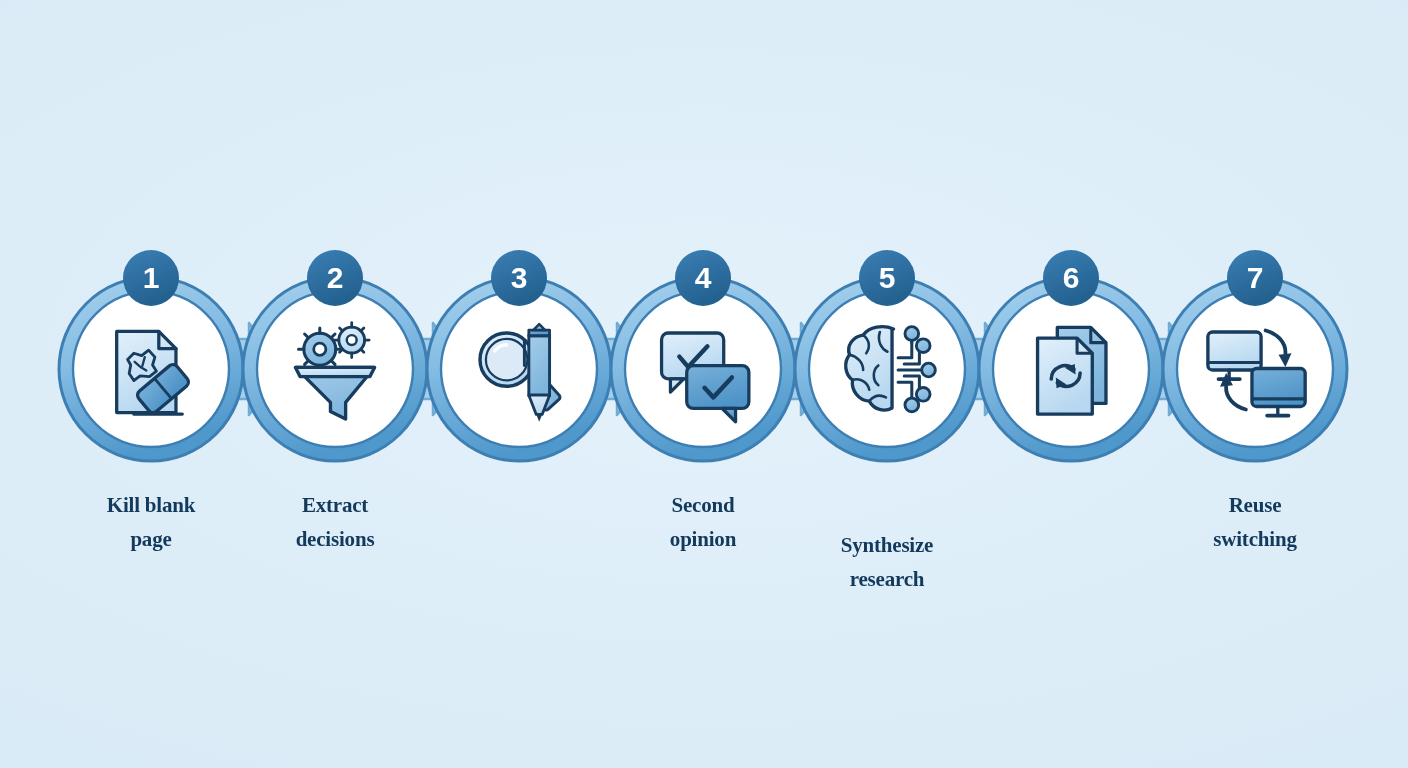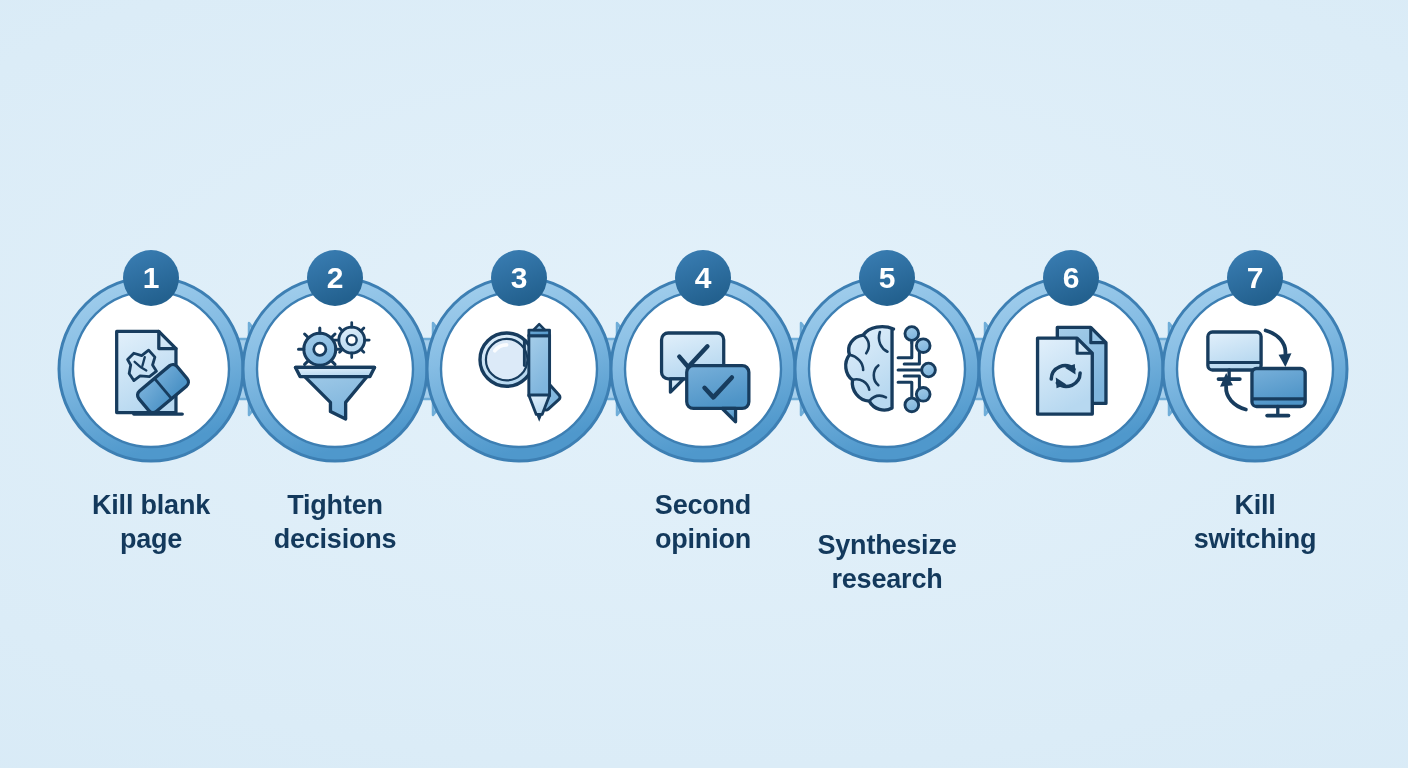--- a/index.html
+++ b/index.html
@@ -30,23 +30,23 @@
     position: absolute;
     left: 0;
     top: 0;
     width: 1408px;
     height: 768px;
     pointer-events: none;
   }
   .step-label {
     position: absolute;
     text-align: center;
-    font-family: Liberation Sans, sans-serif;
+    font-family: Liberation Serif, serif;
     font-weight: bold;
-    font-size: 27px;
+    font-size: 21px;
     line-height: 34px;
     color: #13395c;
     letter-spacing: -0.2px;
     white-space: pre-line;
   }
 </style>
 </head>
 <body>
 
 <div id="infographic">
@@ -290,23 +290,23 @@
         <use href="#iconMonitorsSwap"></use>
       </g>
       <circle cx="1255" cy="278" r="28" fill="url(#badgeGrad)"></circle>
       <text x="1255" y="288" text-anchor="middle" fill="#ffffff" font-family="Liberation Sans, sans-serif" font-size="30" font-weight="bold">7</text>
     </g>
   </svg>
 
   <div class="labels-layer">
     <div class="step-label" style="left:51px; top:488px; width:200px;">Kill blank
 page</div>
-    <div class="step-label" style="left:235px; top:488px; width:200px;">Tighten
+    <div class="step-label" style="left:235px; top:488px; width:200px;">Extract
 decisions</div>
     <div class="step-label" style="left:603px; top:488px; width:200px;">Second
 opinion</div>
     <div class="step-label" style="left:787px; top:488px; width:200px;margin-top:40px;">Synthesize
 research</div>
-    <div class="step-label" style="left:1155px; top:488px; width:200px;">Kill
+    <div class="step-label" style="left:1155px; top:488px; width:200px;">Reuse
 switching</div>
   </div>
 
 </div>
 
 </body></html>

